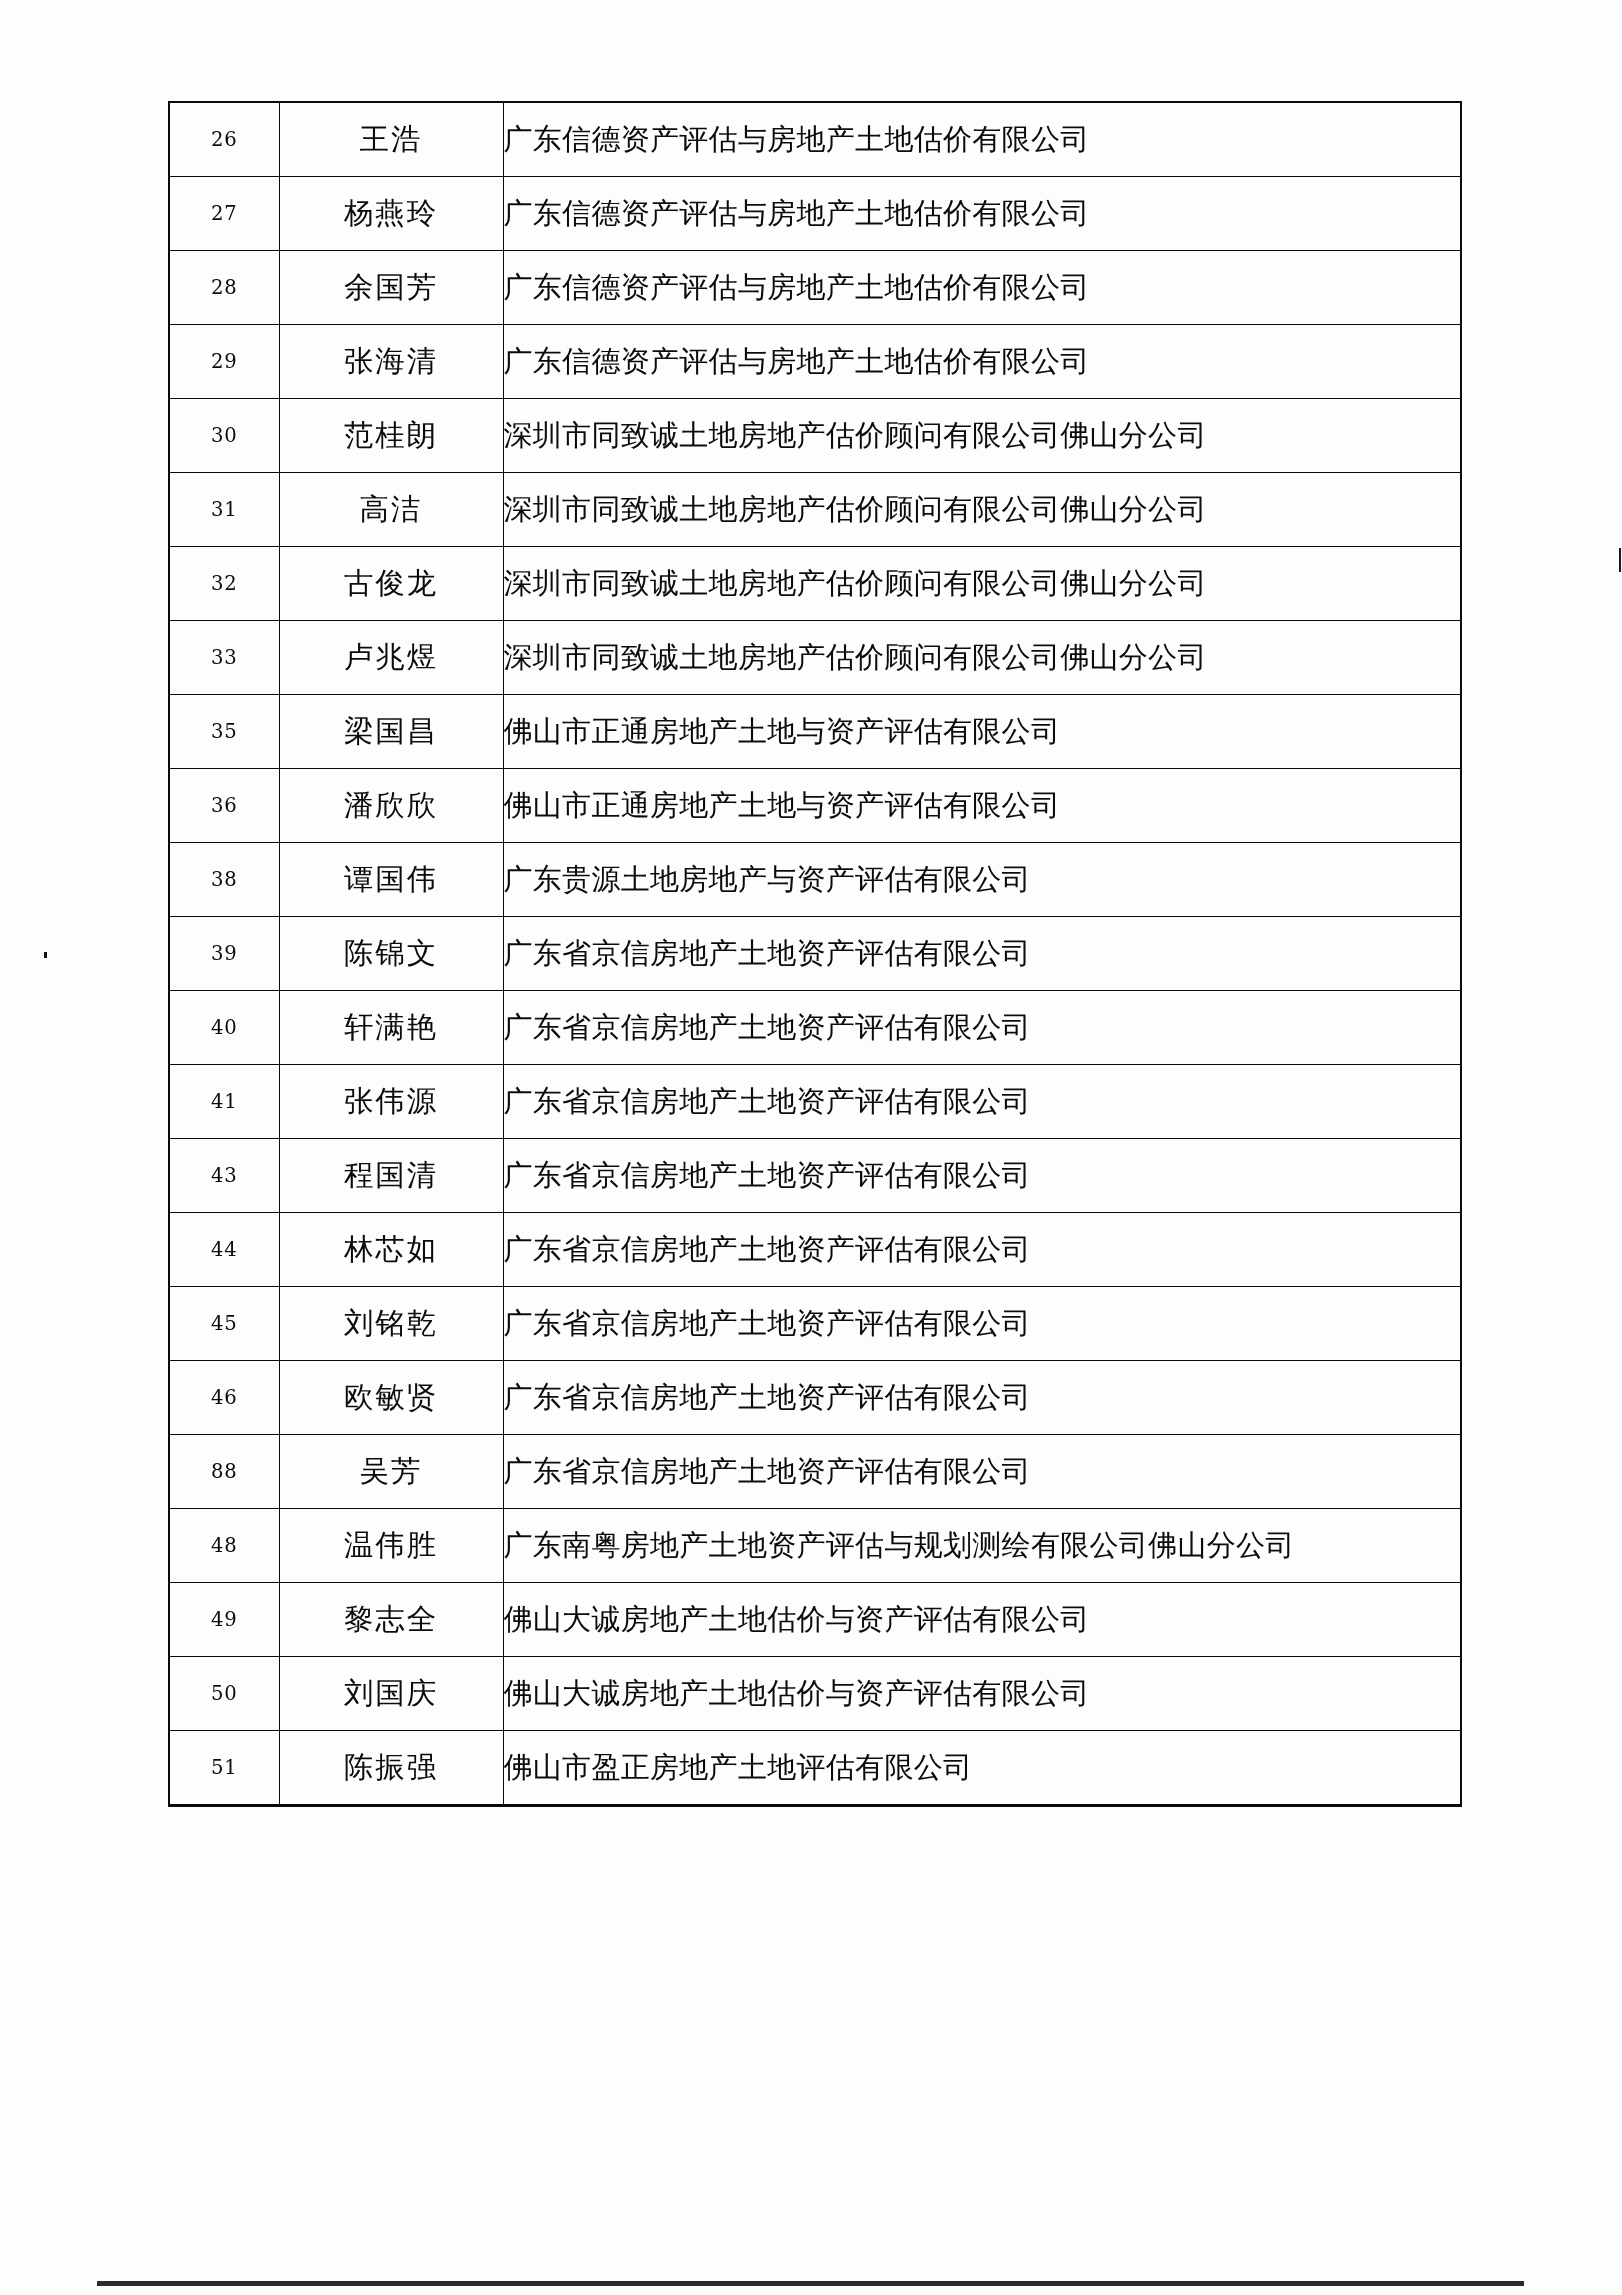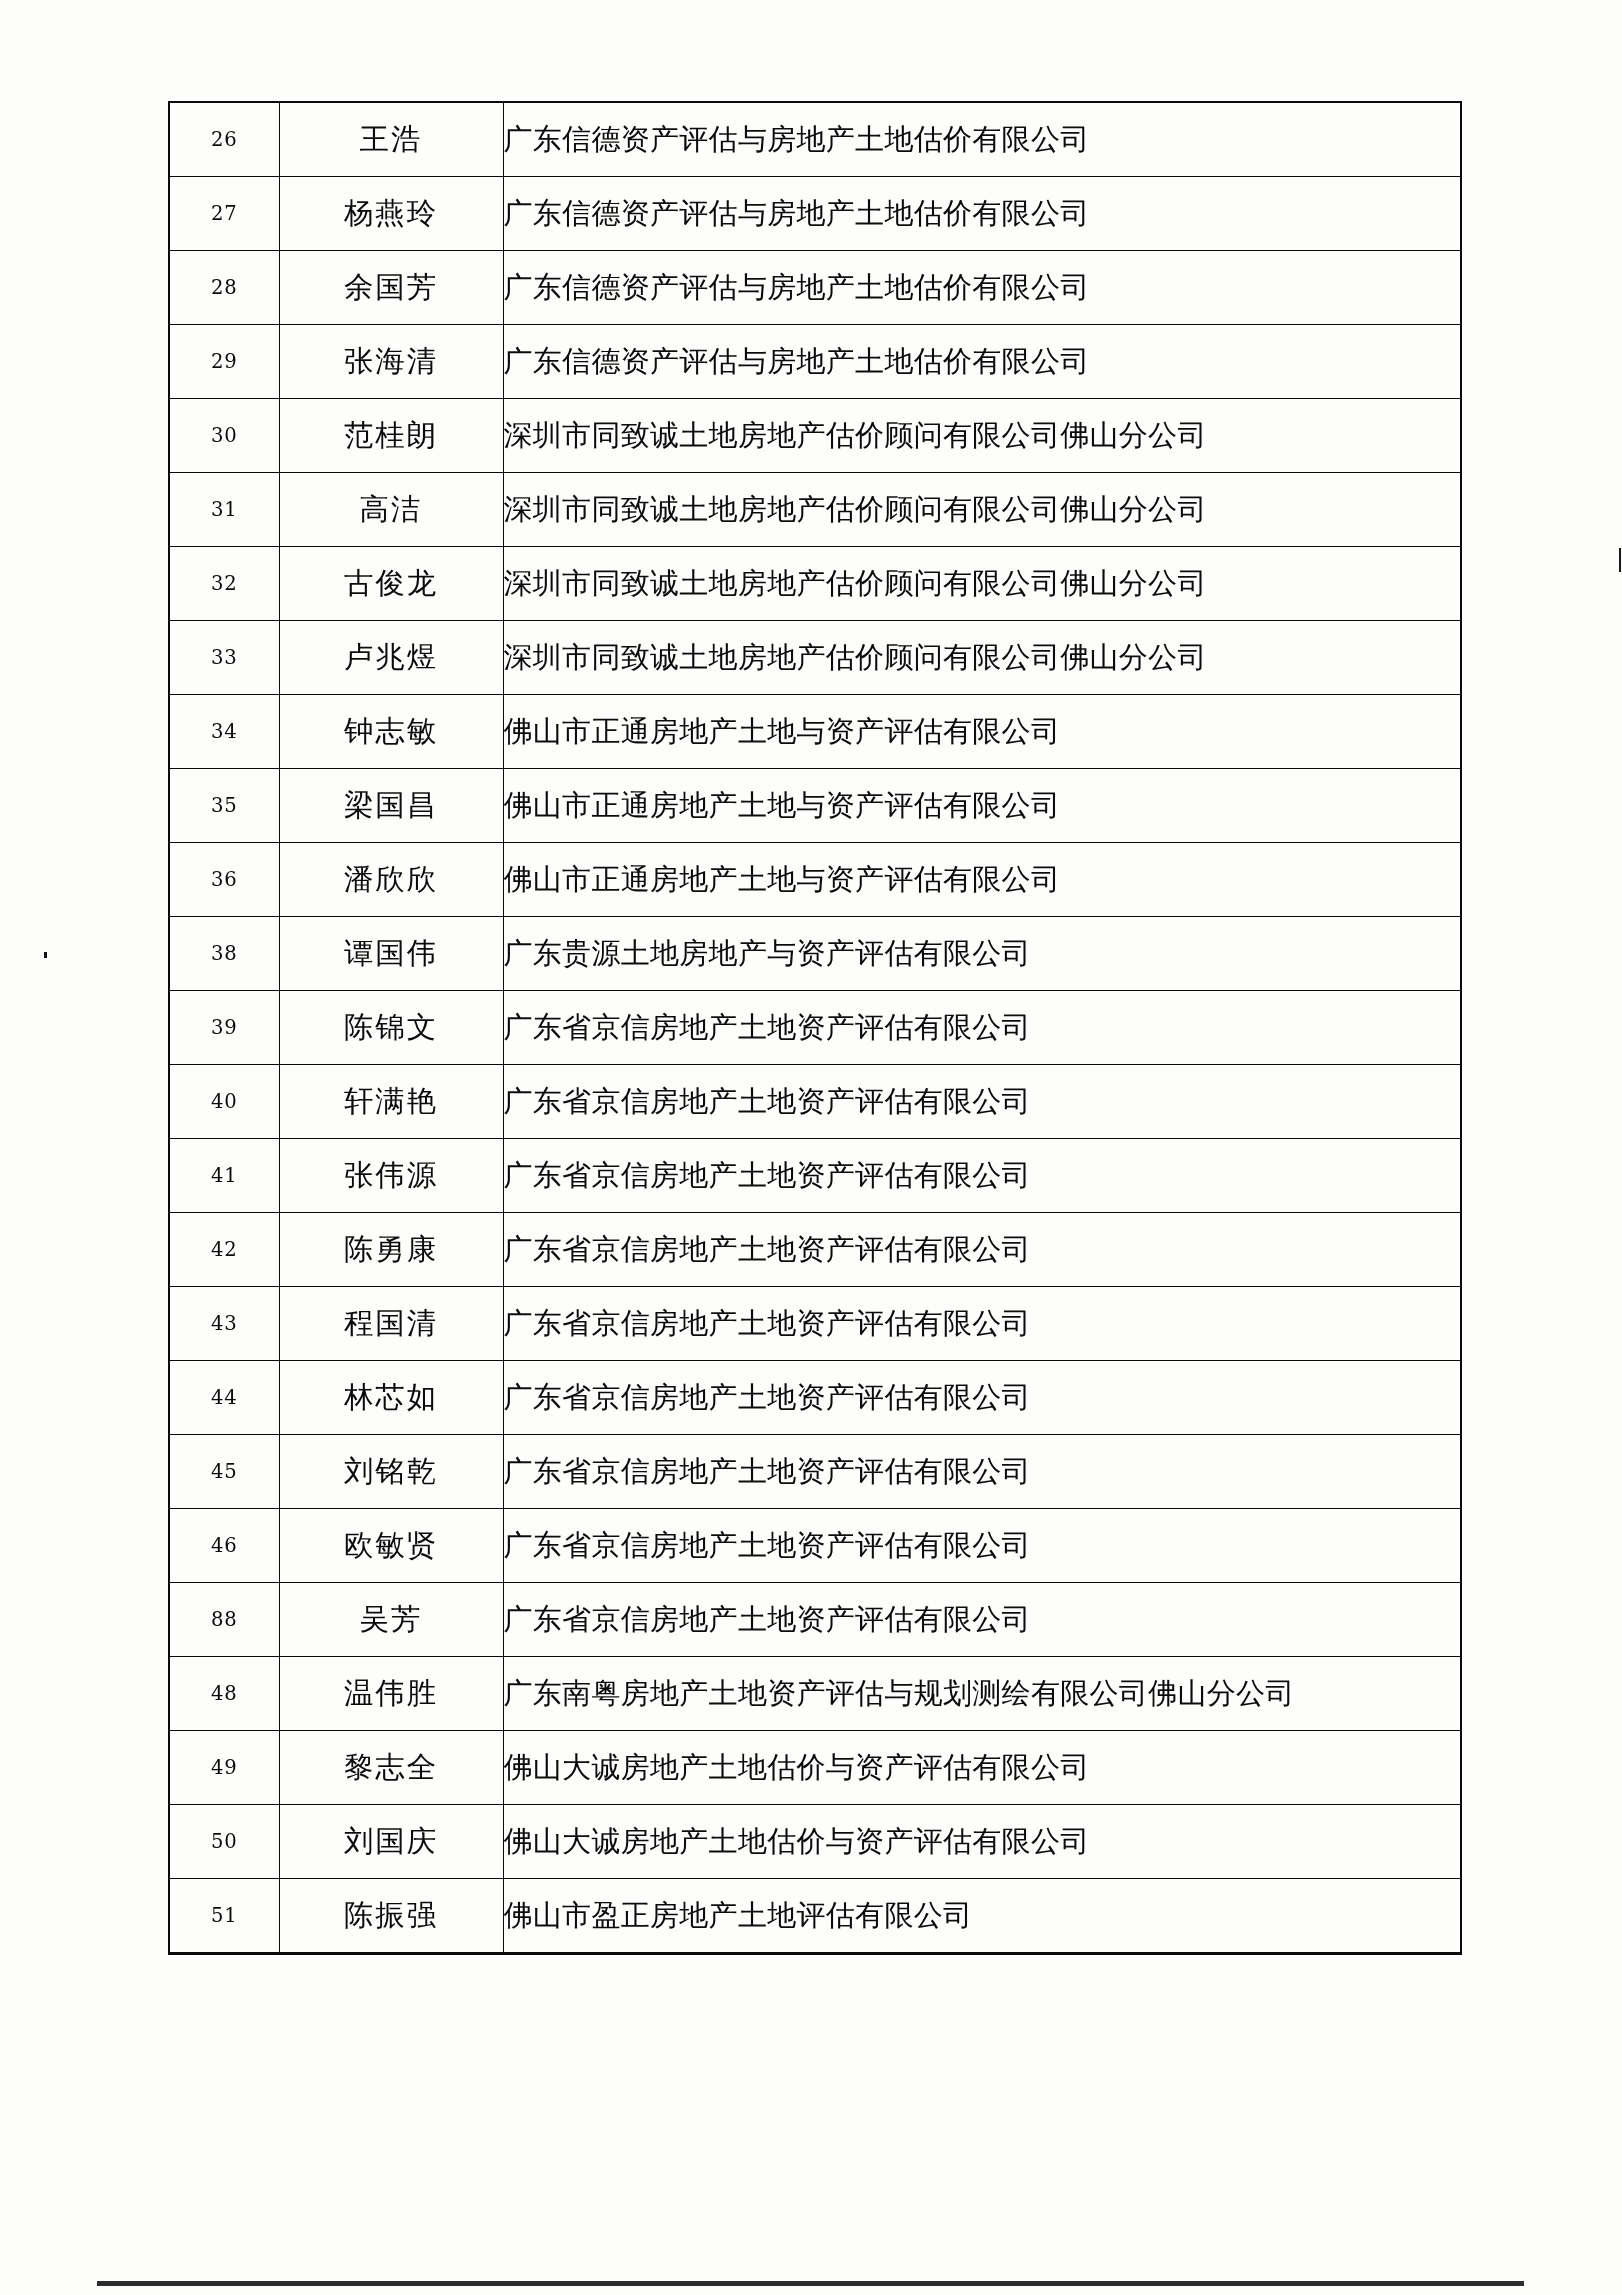--- a/index.html
+++ b/index.html
@@ -150,25 +150,20 @@
           <td class="cell-index">32</td>
           <td class="cell-name">古俊龙</td>
           <td class="cell-firm">深圳市同致诚土地房地产估价顾问有限公司佛山分公司</td>
         </tr>
         <tr>
           <td class="cell-index">33</td>
           <td class="cell-name">卢兆煜</td>
           <td class="cell-firm">深圳市同致诚土地房地产估价顾问有限公司佛山分公司</td>
         </tr>
         <tr>
-          <td class="cell-index">34</td>
-          <td class="cell-name">钟志敏</td>
-          <td class="cell-firm">佛山市正通房地产土地与资产评估有限公司</td>
-        </tr>
-        <tr>
           <td class="cell-index">35</td>
           <td class="cell-name">梁国昌</td>
           <td class="cell-firm">佛山市正通房地产土地与资产评估有限公司</td>
         </tr>
         <tr>
           <td class="cell-index">36</td>
           <td class="cell-name">潘欣欣</td>
           <td class="cell-firm">佛山市正通房地产土地与资产评估有限公司</td>
         </tr>
         <tr>
@@ -185,25 +180,20 @@
           <td class="cell-index">40</td>
           <td class="cell-name">轩满艳</td>
           <td class="cell-firm">广东省京信房地产土地资产评估有限公司</td>
         </tr>
         <tr>
           <td class="cell-index">41</td>
           <td class="cell-name">张伟源</td>
           <td class="cell-firm">广东省京信房地产土地资产评估有限公司</td>
         </tr>
         <tr>
-          <td class="cell-index">42</td>
-          <td class="cell-name">陈勇康</td>
-          <td class="cell-firm">广东省京信房地产土地资产评估有限公司</td>
-        </tr>
-        <tr>
           <td class="cell-index">43</td>
           <td class="cell-name">程国清</td>
           <td class="cell-firm">广东省京信房地产土地资产评估有限公司</td>
         </tr>
         <tr>
           <td class="cell-index">44</td>
           <td class="cell-name">林芯如</td>
           <td class="cell-firm">广东省京信房地产土地资产评估有限公司</td>
         </tr>
         <tr>

